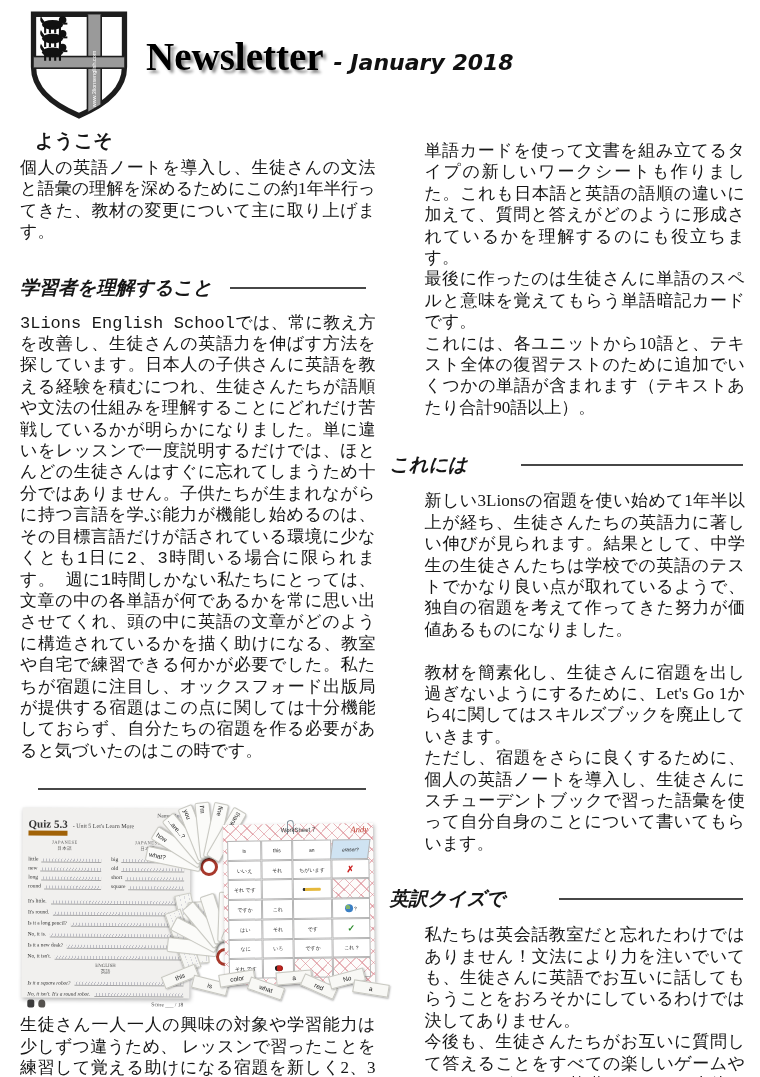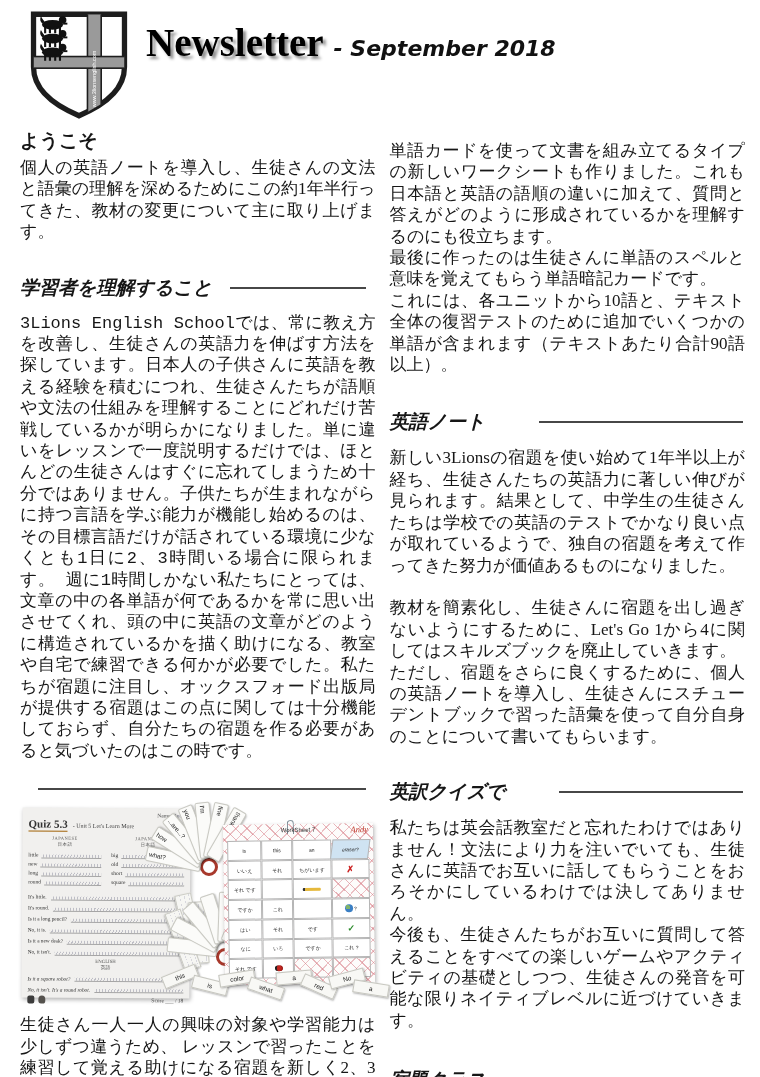--- a/index.html
+++ b/index.html
@@ -15,39 +15,39 @@
   }
   
   .header { display: flex; align-items: flex-start; padding: 10px 0 0 26px; height: 124px; }
   .logo { width: 106px; height: 110px; flex: 0 0 auto; }
   .titles { padding: 8px 0 0 14px; }
   .school-name {
     font-size: 45px; font-weight: bold; letter-spacing: 1px; line-height: 1.05;
     color: #000; text-shadow: 3px 3px 3px rgba(0,0,0,0.45);
     font-family: "Liberation Serif", serif;
   }
-  .newsletter-row { margin-top: 2px; display: flex; align-items: baseline; gap: 10px; }
+  .newsletter-row { margin-top: 16px; display: flex; align-items: baseline; gap: 10px; }
   .newsletter-word {
     font-size: 39px; font-weight: bold; color:#000;
     text-shadow: 3px 3px 3px rgba(0,0,0,0.45);
   }
   .issue-date {
     font-size: 22px; font-style: italic; font-weight: 600; color: #111;
     font-family: "DejaVu Sans", sans-serif;
   }
   
   .columns { display: flex; gap: 14px; padding: 4px 15px 0 20px; }
   .col { width: 50%; }
   .col.right { padding-top: 12px; }
   p.body {
     font-size: 17px; line-height: 1.26; text-align: justify;
     text-justify: inter-ideograph; color: #161616;
   }
-  .pre { white-space: pre-line; }
-  h2.plain-head { font-size: 19px; font-weight: bold; margin: 0 0 3px 0; }
+  .pre { white-space: pre-line; margin-left: 35px; }
+  h2.plain-head { font-size: 19px; font-weight: bold; margin: 0 0 3px 15px; }
   .sec { display: flex; align-items: center; margin: 0 0 12px 0; }
   .sec h3 { font-size: 19px; font-weight: bold; font-style: italic; white-space: nowrap; }
   .sec .rule { flex: 1; height: 2px; background: #474747; margin-left: 18px; }
   .col.left  .sec .rule { margin-right: 10px; }
   .col.right .sec .rule { margin-left: 54px; margin-right: 2px; }
   .mb-wel { margin-bottom: 32px; }
   .mb-und { margin-bottom: 26px; font-family: Liberation Mono, monospace; }
   .sec.under { margin-top: 0; align-items: center; }
   .mb-intro { margin-bottom: 34px; }
   .mb-notes { margin-bottom: 32px; }
@@ -56,21 +56,21 @@
   .photo { position: relative; height: 202px; margin: 4px 0 10px 0; }
   .paper { background: #f1f0ee; box-shadow: 1px 2px 4px rgba(0,0,0,0.3); }
   .quiz-sheet {
     position: absolute; left: 2px; top: 6px; width: 168px; height: 190px;
     transform: rotate(.4deg); padding: 4px 6px; font-size: 5.5px; color: #333;
     line-height: 1.3;
   }
   .q-name { position: absolute; right: 6px; top: 4px; font-size: 5.5px; color:#444; }
   .hand { font-style: italic; color: #7a7a86; }
   .q-title-row { display: flex; align-items: baseline; gap: 5px; margin-top: 5px; }
-  .q-title { font-size: 11px; font-weight: bold; border-bottom: 1px solid #a16207; }
+  .q-title { font-size: 11px; font-weight: bold; border-bottom: 5px solid #a16207; }
   .q-sub { font-size: 6px; color: #444; }
   .q-cols { display: grid; grid-template-columns: 1fr 1fr; column-gap: 10px; margin-top: 4px; }
   .q-colhead { text-align: center; font-size: 4.5px; color:#555; letter-spacing:.5px; margin-bottom: 2px; white-space: pre-line; }
   .q-word-row { display: flex; align-items: flex-end; gap: 3px; height: 9px; }
   .q-word { font-size: 5.5px; color:#333; }
   .ansline { flex: 1; border-bottom: .5px solid #999; height: 6px;
     background: repeating-linear-gradient(100deg, transparent 0 2px, #b6b6c0 2px 3px);
     background-size: 100% 3px; background-position: 0 2px; background-repeat: no-repeat; opacity:.85; }
   .q-sent { display:flex; align-items: flex-end; gap: 4px; height: 11px; }
   .q-sent .lbl { font-size: 5.3px; color:#333; white-space: nowrap; }
@@ -175,21 +175,21 @@
         <rect x="0" y="44" width="100" height="11" fill="#9a9a9a" stroke="#1d1d1d" stroke-width="1.5"></rect>
         <use href="#lion" x="12" y="4" transform="scale(1)"></use>
         <use href="#lion" x="12" y="17"></use>
         <use href="#lion" x="12" y="30"></use>
         <text transform="translate(66.5,92) rotate(-90)" font-size="5.2" fill="#ffffff" font-family="Liberation Sans, sans-serif">www.3lionsenglish.com</text>
       </g>
     </svg>
     <div class="titles">
       <div class="newsletter-row">
         <span class="newsletter-word">Newsletter</span>
-        <span class="issue-date">- September 2018</span>
+        <span class="issue-date">- January 2018</span>
       </div>
     </div>
   </div>
 
   <div class="columns">
 
     <div class="col left">
       <h2 class="plain-head">ようこそ</h2>
       <p class="body mb-wel">個人の英語ノートを導入し、生徒さんの文法と語彙の理解を深めるためにこの約1年半行ってきた、教材の変更について主に取り上げます。</p>
 
@@ -401,21 +401,21 @@
 
       <p class="body">生徒さん一人一人の興味の対象や学習能力は少しずつ違うため、 レッスンで習ったことを練習して覚える助けになる宿題を新しく2、3個作るのが一番良いと思いました。初めに作ったのは和訳・英訳クイズで、生徒さんは英語から日本語へ、日本語から英語へと訳します。文章全体の意味だけでなく、文章を作り上げている各単語の意味も知ってもらうために、文章全体だけでなく、文章に含まれる各単語も訳す必要があります。日本語と英語の語順は異なる場合がかなり多いため、これは日本人の学習者にとって極めて重要です。</p>
     </div>
 
     <div class="col right">
       <p class="body pre mb-intro">単語カードを使って文書を組み立てるタイプの新しいワークシートも作りました。これも日本語と英語の語順の違いに加えて、質問と答えがどのように形成されているかを理解するのにも役立ちます。
 最後に作ったのは生徒さんに単語のスペルと意味を覚えてもらう単語暗記カードです。
 これには、各ユニットから10語と、テキスト全体の復習テストのために追加でいくつかの単語が含まれます（テキストあたり合計90語以上）。</p>
 
       <div class="sec">
-        <h3>英語ノート</h3>
+        <h3>これには</h3>
         <div class="rule"></div>
       </div>
       <p class="body pre mb-notes">新しい3Lionsの宿題を使い始めて1年半以上が経ち、生徒さんたちの英語力に著しい伸びが見られます。結果として、中学生の生徒さんたちは学校での英語のテストでかなり良い点が取れているようで、独自の宿題を考えて作ってきた努力が価値あるものになりました。
 
 教材を簡素化し、生徒さんに宿題を出し過ぎないようにするために、Let's Go 1から4に関してはスキルズブックを廃止していきます。
 ただし、宿題をさらに良くするために、個人の英語ノートを導入し、生徒さんにスチューデントブックで習った語彙を使って自分自身のことについて書いてもらいます。</p>
 
       <div class="sec">
         <h3>英訳クイズで</h3>
         <div class="rule"></div>

